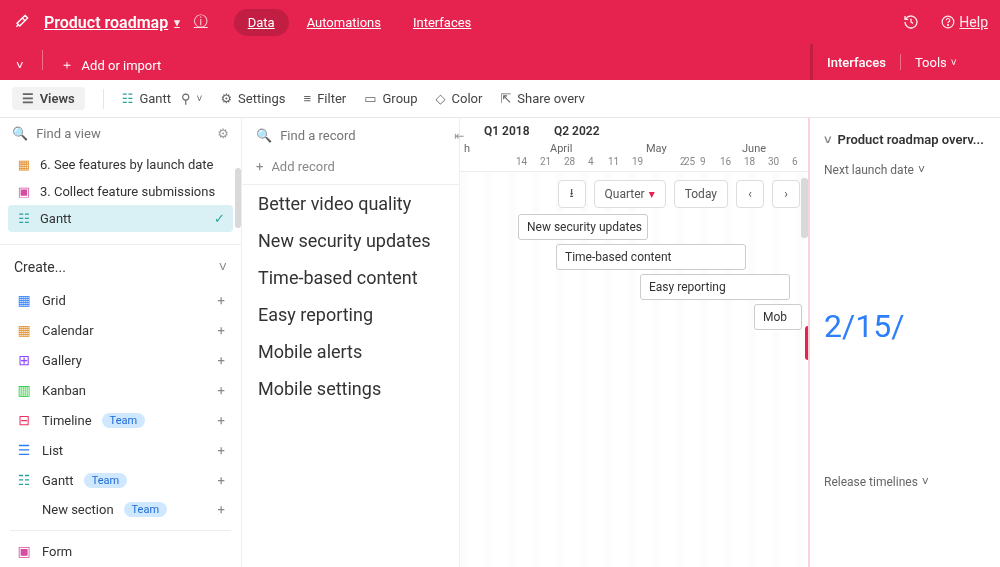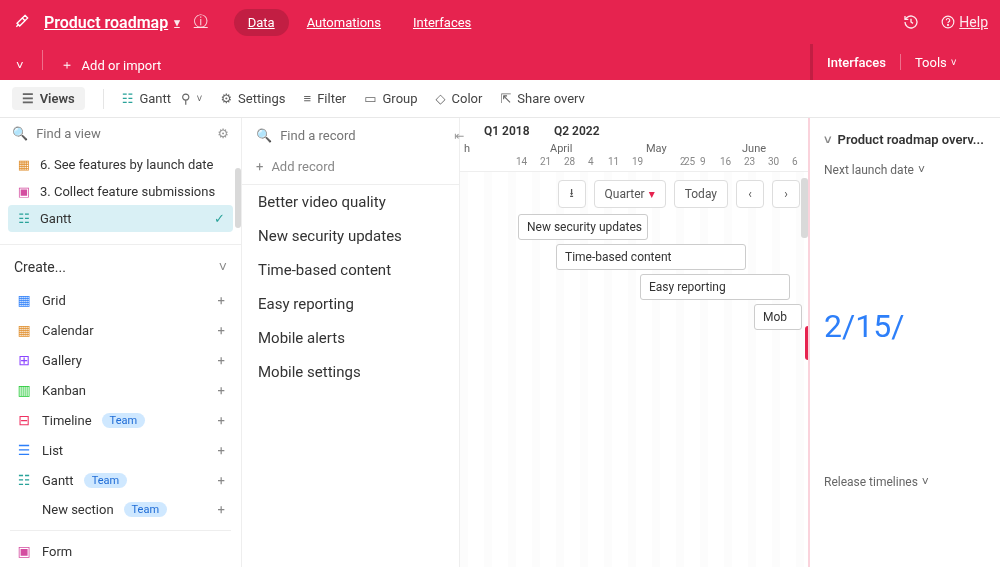--- a/index.html
+++ b/index.html
@@ -60,21 +60,21 @@
 .cic.blue{color:#2d7ff9;} .cic.orange{color:#e08f2e;} .cic.purple{color:#8b46ff;} .cic.green{color:#20c933;} .cic.red{color:#ef3161;} .cic.teal{color:#2aa39a;} .cic.pink{color:#d44da0;}
 .badge-team { background:#cfe8ff; color:#1e6bd6; font-size:11px; padding:1px 8px; border-radius:9px;}
 .sb-scroll { position:absolute; right:0; top:50px; width:6px; height:60px; background:#d9d9d9; border-radius:3px;}
 
 
 .reclist { width: 218px; border-right:1px solid #eee; display:flex; flex-direction:column;}
 .reclist .rl-search { display:flex; align-items:center; gap:8px; padding: 10px 14px; color:#888;}
 .reclist .rl-search input { border:none; outline:none; flex:1; font-size:13px;}
 .reclist .rl-search .collapse-ic { color:#999; cursor:pointer; font-size:12px;}
 .reclist .rl-add { display:flex; align-items:center; gap:8px; padding: 6px 14px 10px; color:#888; cursor:pointer; border-bottom:1px solid #eee;}
-.reclist .rl-item { padding: 8px 16px; font-size:15px; color:#333; cursor:pointer;}
+.reclist .rl-item { padding: 8px 16px; font-size:18px; color:#333; cursor:pointer;}
 
 
 .gantt { flex:1; position:relative; overflow:hidden; border-right:2px solid #e6234f33;}
 .gantt-head { height:54px; border-bottom:1px solid #eee; position:relative;}
 .gantt-head .quarters { position:absolute; top:6px; left:0; right:0; display:flex; font-size:12px; font-weight:600; color:#333;}
 .gantt-head .quarters span { position:absolute;}
 .gantt-head .months { position:absolute; top:24px; left:0; right:0; font-size:11px; color:#666;}
 .gantt-head .months span { position:absolute;}
 .gantt-head .days { position:absolute; top:38px; left:0; right:0; font-size:10px; color:#888;}
 .gantt-head .days span { position:absolute;}
@@ -302,21 +302,21 @@
         <span style="left:56px;">14</span>
         <span style="left:80px;">21</span>
         <span style="left:104px;">28</span>
         <span style="left:128px;">4</span>
         <span style="left:148px;">11</span>
         <span style="left:172px;">19</span>
         <span style="left:196px;margin-left:28px;">25</span>
         <span style="left:220px;">2</span>
         <span style="left:240px;">9</span>
         <span style="left:260px;">16</span>
-        <span style="left:284px;">23</span>
+        <span style="left:284px;">18</span>
         <span style="left:308px;">30</span>
         <span style="left:332px;">6</span>
 
       </div>
     </div>
     <div class="gantt-body">
       <div class="gantt-grid"></div>
       <div class="gantt-ctrl">
         <div class="gbtn icon-only">
             <span>⭳</span>

